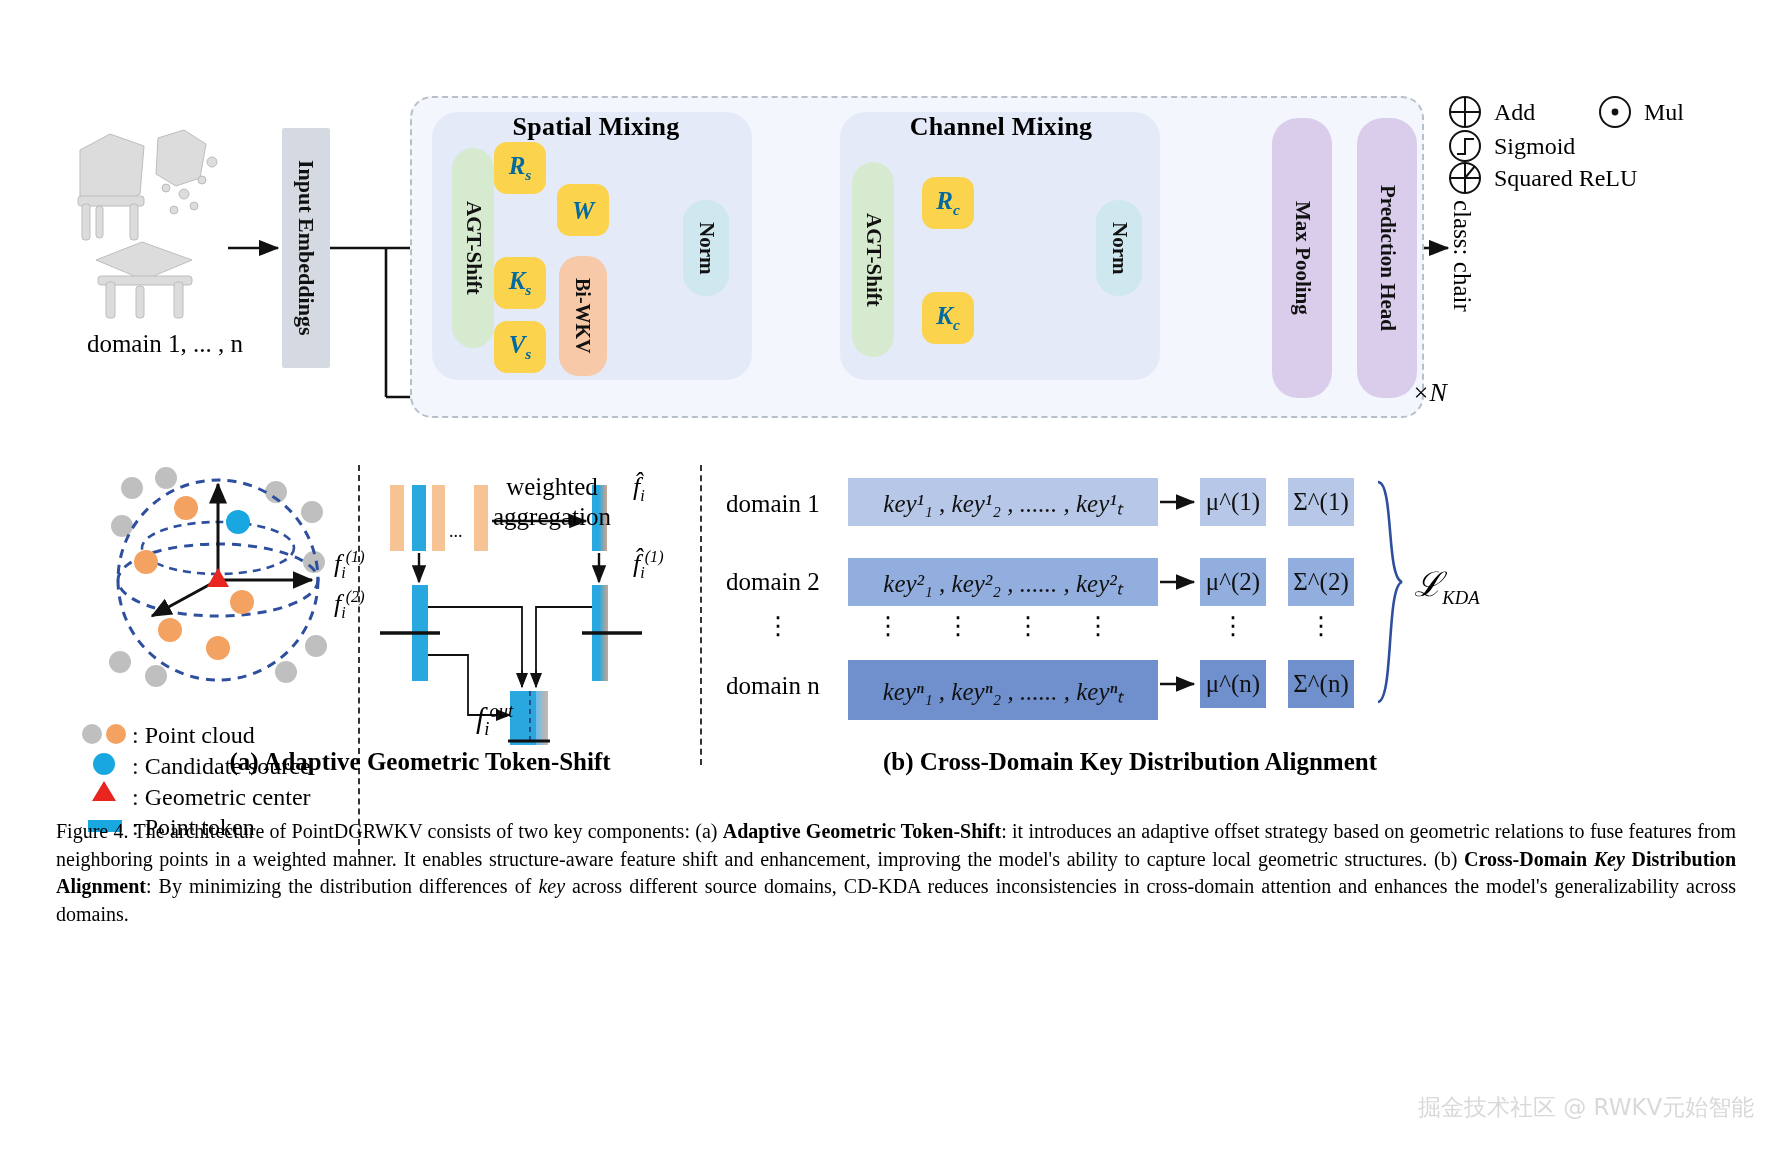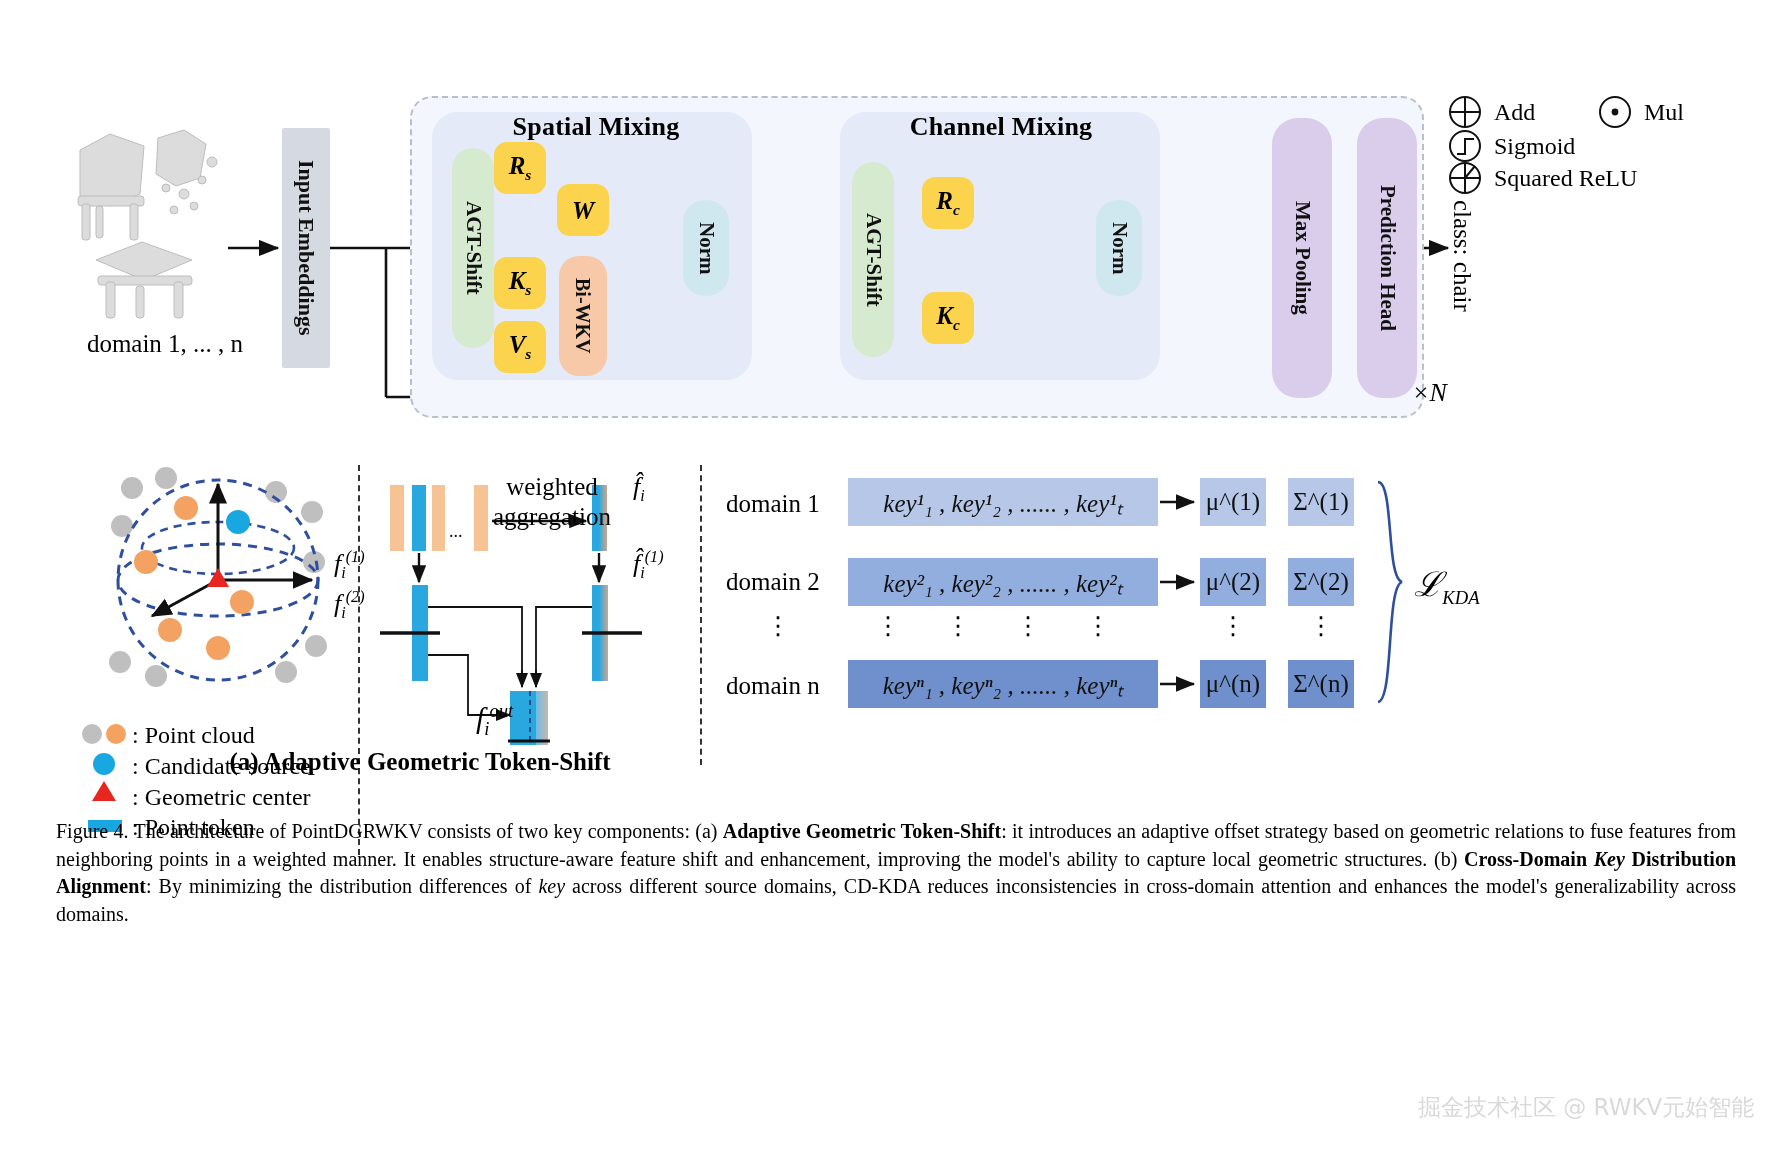--- a/index.html
+++ b/index.html
@@ -26,21 +26,21 @@
     position:absolute;border-radius:26px;background:#e4eaf8;
   }
   .mix-title{
     position:absolute;font-weight:bold;font-size:26px;letter-spacing:.2px;
   }
 
   .agt{
     background:#d6ead0;border-radius:26px;color:#111;font-size:21px;
   }
   .gate{
-    background:#fcd34d;border-radius:13px;color:#000000;font-style:italic;
+    background:#fcd34d;border-radius:13px;color:#0369a1;font-style:italic;
     font-size:25px;
   }
   .biwkv{
     background:#f7c9a8;border-radius:20px;color:#111;font-size:20px;
   }
   .norm{
     background:#cfe8ef;border-radius:22px;color:#111;font-size:21px;
   }
   .purple{
     background:#d9cdeb;border-radius:26px;color:#111;font-size:21px;
@@ -461,21 +461,21 @@
   <div class="domlab" style="left:726px;top:490px;text-align:center;"><span>domain 1</span></div>
   <div class="domlab" style="left:726px;top:568px;"><span>domain 2</span></div>
   <div class="domlab" style="left:726px;top:672px;"><span>domain n</span></div>
 
   <div class="keyrow" style="left:848px;top:558px;width:310px;height:48px;background:#92aedf;">
     <span>key²₁ , key²₂ , ...... , key²ₜ</span>
   </div>
   <div class="keyrow" style="left:848px;top:478px;width:310px;height:48px;background:#b6c7e8;">
     <span>key¹₁ , key¹₂ , ...... , key¹ₜ</span>
   </div>
-  <div class="keyrow" style="left:848px;top:660px;width:310px;height:48px;background:#6f90cc;">
+  <div class="keyrow" style="left:848px;top:660px;width:310px;height:60px;background:#6f90cc;">
     <span>keyⁿ₁ , keyⁿ₂ , ...... , keyⁿₜ</span>
   </div>
 
   <div class="mubox" style="left:1200px;top:478px;width:66px;height:48px;background:#b6c7e8;">
     <span>μ^(1)</span>
     </div>
   <div class="mubox" style="left:1288px;top:478px;width:66px;height:48px;background:#b6c7e8;">
     <span>Σ^(1)</span>
     </div>
 
@@ -508,20 +508,23 @@
   <div class="vdots" style="left:938px;top:618px;width:40px;">⋮</div>
   <div class="vdots" style="left:1008px;top:618px;width:40px;">⋮</div>
   <div class="vdots" style="left:1078px;top:618px;width:40px;">⋮</div>
   <div class="vdots" style="left:1213px;top:618px;width:40px;">⋮</div>
   <div class="vdots" style="left:1301px;top:618px;width:40px;">⋮</div>
 
   <div class="abs mathi" style="left:1414px;top:560px;font-size:34px;">
     ℒ<sub style="font-size:.55em;">KDA</sub>
   </div>
 
+  <div class="sectitle" style="left:780px;top:748px;width:700px;text-align:center;">
+    <span>(b) Cross-Domain Key Distribution Alignment</span>
+  </div>
 
   <div class="cap" style="left:56px;top:816px;width:1680px;top:818px;">
     <span style="font-weight:normal;">Figure 4.</span><span>  The architecture of PointDGRWKV consists of two key components: (a) </span><b>Adaptive Geometric Token-Shift</b><span>: it introduces an adaptive offset strategy based on geometric relations to fuse features from neighboring points in a weighted manner. It enables structure-aware feature shift and enhancement, improving the model's ability to capture local geometric structures. (b) </span><b>Cross-Domain </b><b style="font-style:italic;">Key</b><b> Distribution Alignment</b><span>: By minimizing the distribution differences of </span><i>key</i><span> across different source domains, CD-KDA reduces inconsistencies in cross-domain attention and enhances the model's generalizability across domains.</span>
   </div>
 
   <div class="watermark" style="left:1418px;top:1092px;">
     <span>掘金技术社区 @ RWKV元始智能</span>
   </div>
 
 </div>

